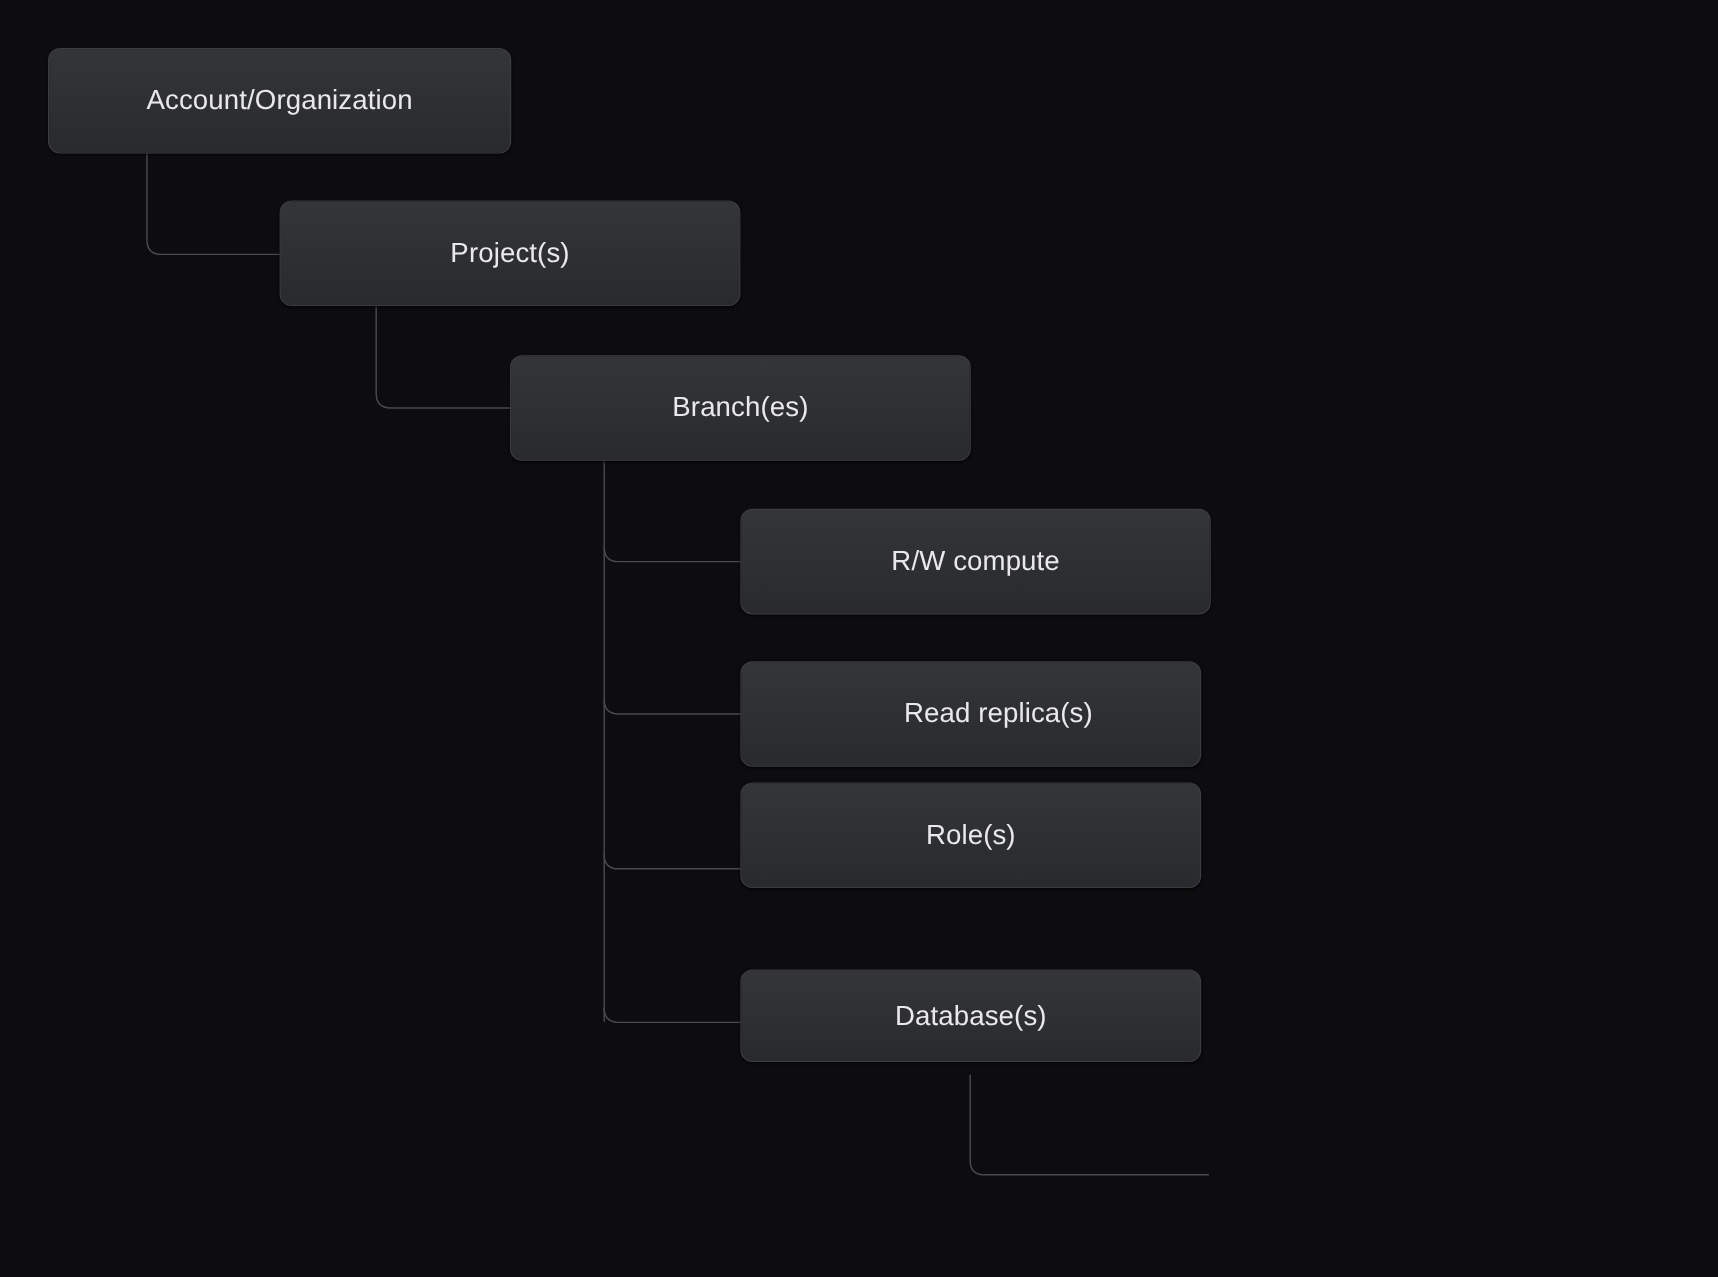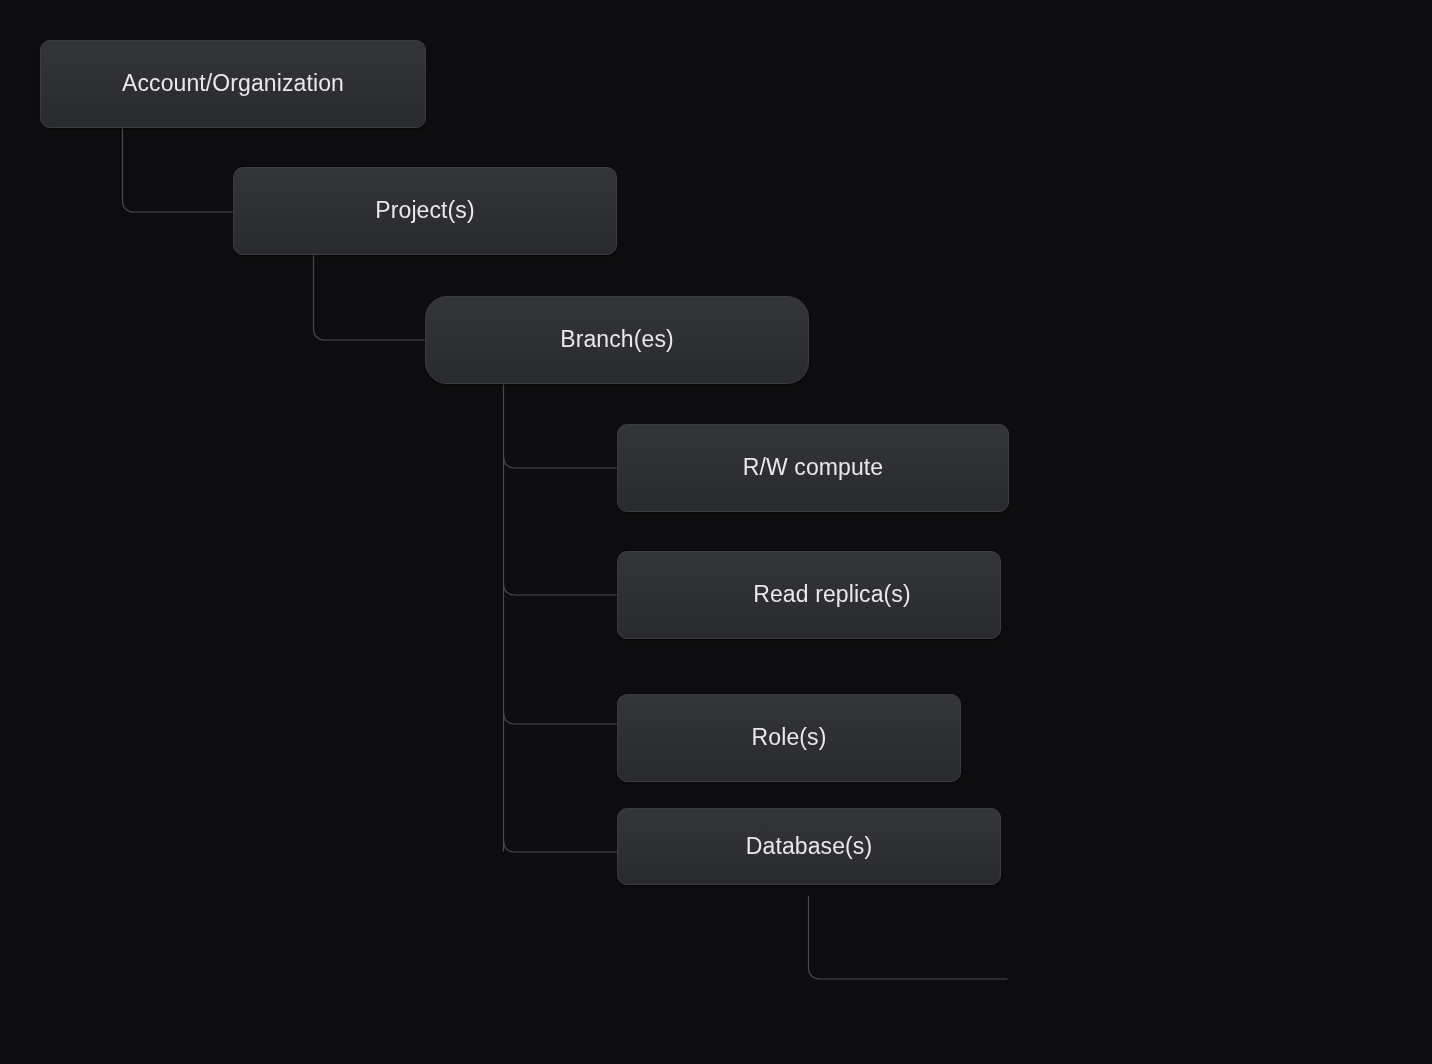--- a/index.html
+++ b/index.html
@@ -72,33 +72,33 @@
   </svg>
 
   <div class="node" id="node-account" style="left: 40px; top: 40px; width: 386px; height: 88px; background: linear-gradient(rgb(52, 53, 57) 0%, rgb(40, 42, 46) 100%); border-color: rgb(60, 61, 66);">
     <span class="node-label" style="color: rgb(233, 233, 236);">Account/Organization</span>
   </div>
 
   <div class="node" id="node-project" style="left: 233px; top: 167px; width: 384px; height: 88px; background: linear-gradient(rgb(52, 53, 57) 0%, rgb(40, 42, 46) 100%); border-color: rgb(60, 61, 66);">
     <span class="node-label" style="color: rgb(233, 233, 236);">Project(s)</span>
   </div>
 
-  <div class="node" id="node-branch" style="left: 425px; top: 296px; width: 384px; height: 88px; background: linear-gradient(rgb(52, 53, 57) 0%, rgb(40, 42, 46) 100%); border-color: rgb(60, 61, 66); border-radius: 22px;">
+  <div class="node" id="node-branch" style="left: 425px; top: 296px; width: 384px; height: 88px; background: linear-gradient(rgb(52, 53, 57) 0%, rgb(40, 42, 46) 100%); border-color: rgb(60, 61, 66);">
     <span class="node-label" style="color: rgb(233, 233, 236);">Branch(es)</span>
   </div>
 
   <div class="node" id="node-rw-compute" style="left: 617px; top: 424px; width: 392px; height: 88px; background: linear-gradient(rgb(52, 53, 57) 0%, rgb(40, 42, 46) 100%); border-color: rgb(60, 61, 66);">
     <span class="node-label" style="color: rgb(233, 233, 236);">R/W compute</span>
   </div>
 
   <div class="node" id="node-read-replica" style="left: 617px; top: 551px; width: 384px; height: 88px; background: linear-gradient(rgb(52, 53, 57) 0%, rgb(40, 42, 46) 100%); border-color: rgb(60, 61, 66);">
     <span class="node-label" style="color: rgb(233, 233, 236); margin-left: 46px;">Read replica(s)</span>
   </div>
 
-  <div class="node" id="node-role" style="left: 617px; top: 694px; width: 344px; height: 88px; background: linear-gradient(rgb(52, 53, 57) 0%, rgb(40, 42, 46) 100%); border-color: rgb(60, 61, 66);">
+  <div class="node" id="node-role" style="left: 617px; top: 652px; width: 384px; height: 88px; background: linear-gradient(rgb(52, 53, 57) 0%, rgb(40, 42, 46) 100%); border-color: rgb(60, 61, 66);">
     <span class="node-label" style="color: rgb(233, 233, 236);">Role(s)</span>
   </div>
 
   <div class="node" id="node-database" style="left: 617px; top: 808px; width: 384px; height: 77px; background: linear-gradient(rgb(52, 53, 57) 0%, rgb(40, 42, 46) 100%); border-color: rgb(60, 61, 66);">
     <span class="node-label" style="color: rgb(233, 233, 236);">Database(s)</span>
   </div>
 
 
 </div>
 

